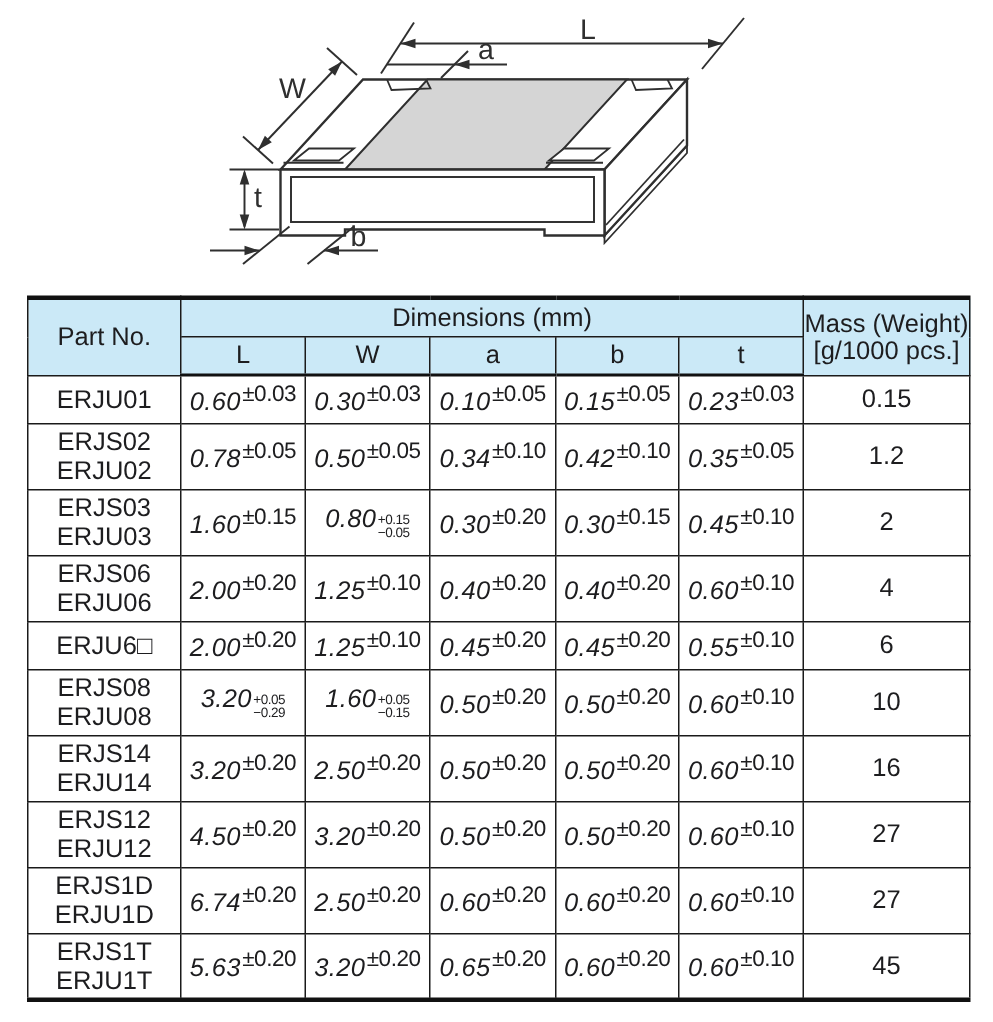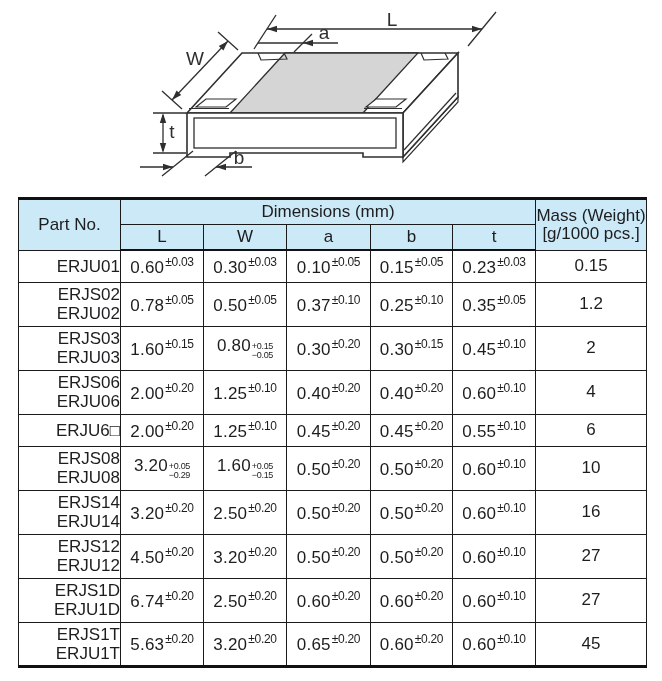--- a/index.html
+++ b/index.html
@@ -12,23 +12,23 @@
              border:1.5px solid #111;border-top:3px solid #111;border-bottom:3.5px solid #111;}
   table.dims th, table.dims td{border:1.5px solid #1a1a1a;text-align:center;vertical-align:middle;
              font-size:17px;font-weight:normal;padding:0;color:#1d1d1f;}
   thead th{background:#cbe9f7;}
   thead tr.h1 th{height:24px;}
   thead tr.h2 th{height:24px;}
   thead tr.h2 th{border-bottom:2.5px solid #111;}
   th.mass-h{font-size:15px;line-height:18px;margin-left:20px;}
   tbody tr{height:44px;}
   tbody tr.single{height:32px;}
-  td.part div{line-height:19px;text-align:right;}
-  td.dim .val{letter-spacing:0.2px;}
-  td.dim .tol{font-size:12px;vertical-align:6.5px;margin-left:1px;letter-spacing:-0.3px;}
+  td.part div{line-height:19px;}
+  td.dim .val{letter-spacing:0.2px;font-style:italic;}
+  td.dim .tol{font-size:15px;vertical-align:6.5px;margin-left:1px;letter-spacing:-0.3px;}
   td.dim .tolstack{display:inline-flex;flex-direction:column;align-items:flex-end;
       font-size:9px;line-height:9px;vertical-align:2.5px;margin-left:1px;letter-spacing:-0.3px;}
 </style>
 </head>
 <body>
 
 <div class="page">
 
   <svg class="figure" width="662" height="192" viewBox="0 0 662 192">
 
@@ -136,22 +136,22 @@
       <td class="dim"><span class="val">0.23</span><span class="tol">±0.03</span></td>
       <td class="mass">0.15</td>
     </tr>
         <tr>
       <td class="part">
             <div>ERJS02</div>
             <div>ERJU02</div>
           </td>
       <td class="dim"><span class="val">0.78</span><span class="tol">±0.05</span></td>
       <td class="dim"><span class="val">0.50</span><span class="tol">±0.05</span></td>
-      <td class="dim"><span class="val">0.37</span><span class="tol">±0.10</span></td>
-      <td class="dim"><span class="val">0.25</span><span class="tol">±0.10</span></td>
+      <td class="dim"><span class="val">0.34</span><span class="tol">±0.10</span></td>
+      <td class="dim"><span class="val">0.42</span><span class="tol">±0.10</span></td>
       <td class="dim"><span class="val">0.35</span><span class="tol">±0.05</span></td>
       <td class="mass">1.2</td>
     </tr>
         <tr>
       <td class="part">
             <div>ERJS03</div>
             <div>ERJU03</div>
           </td>
       <td class="dim"><span class="val">1.60</span><span class="tol">±0.15</span></td>
       <td class="dim"><span class="val">0.80</span><span class="tolstack">

